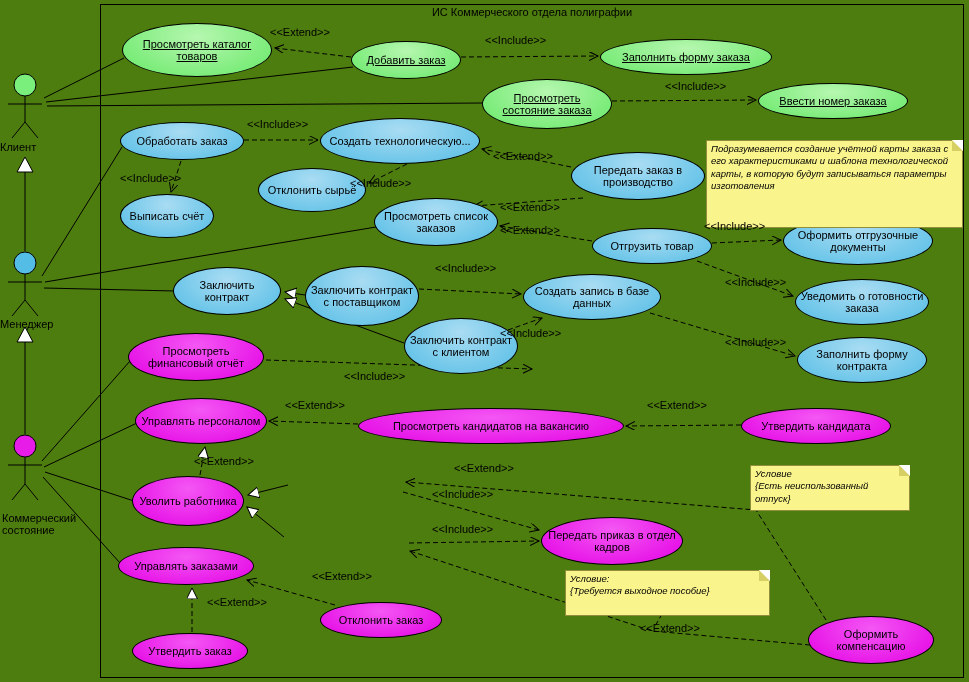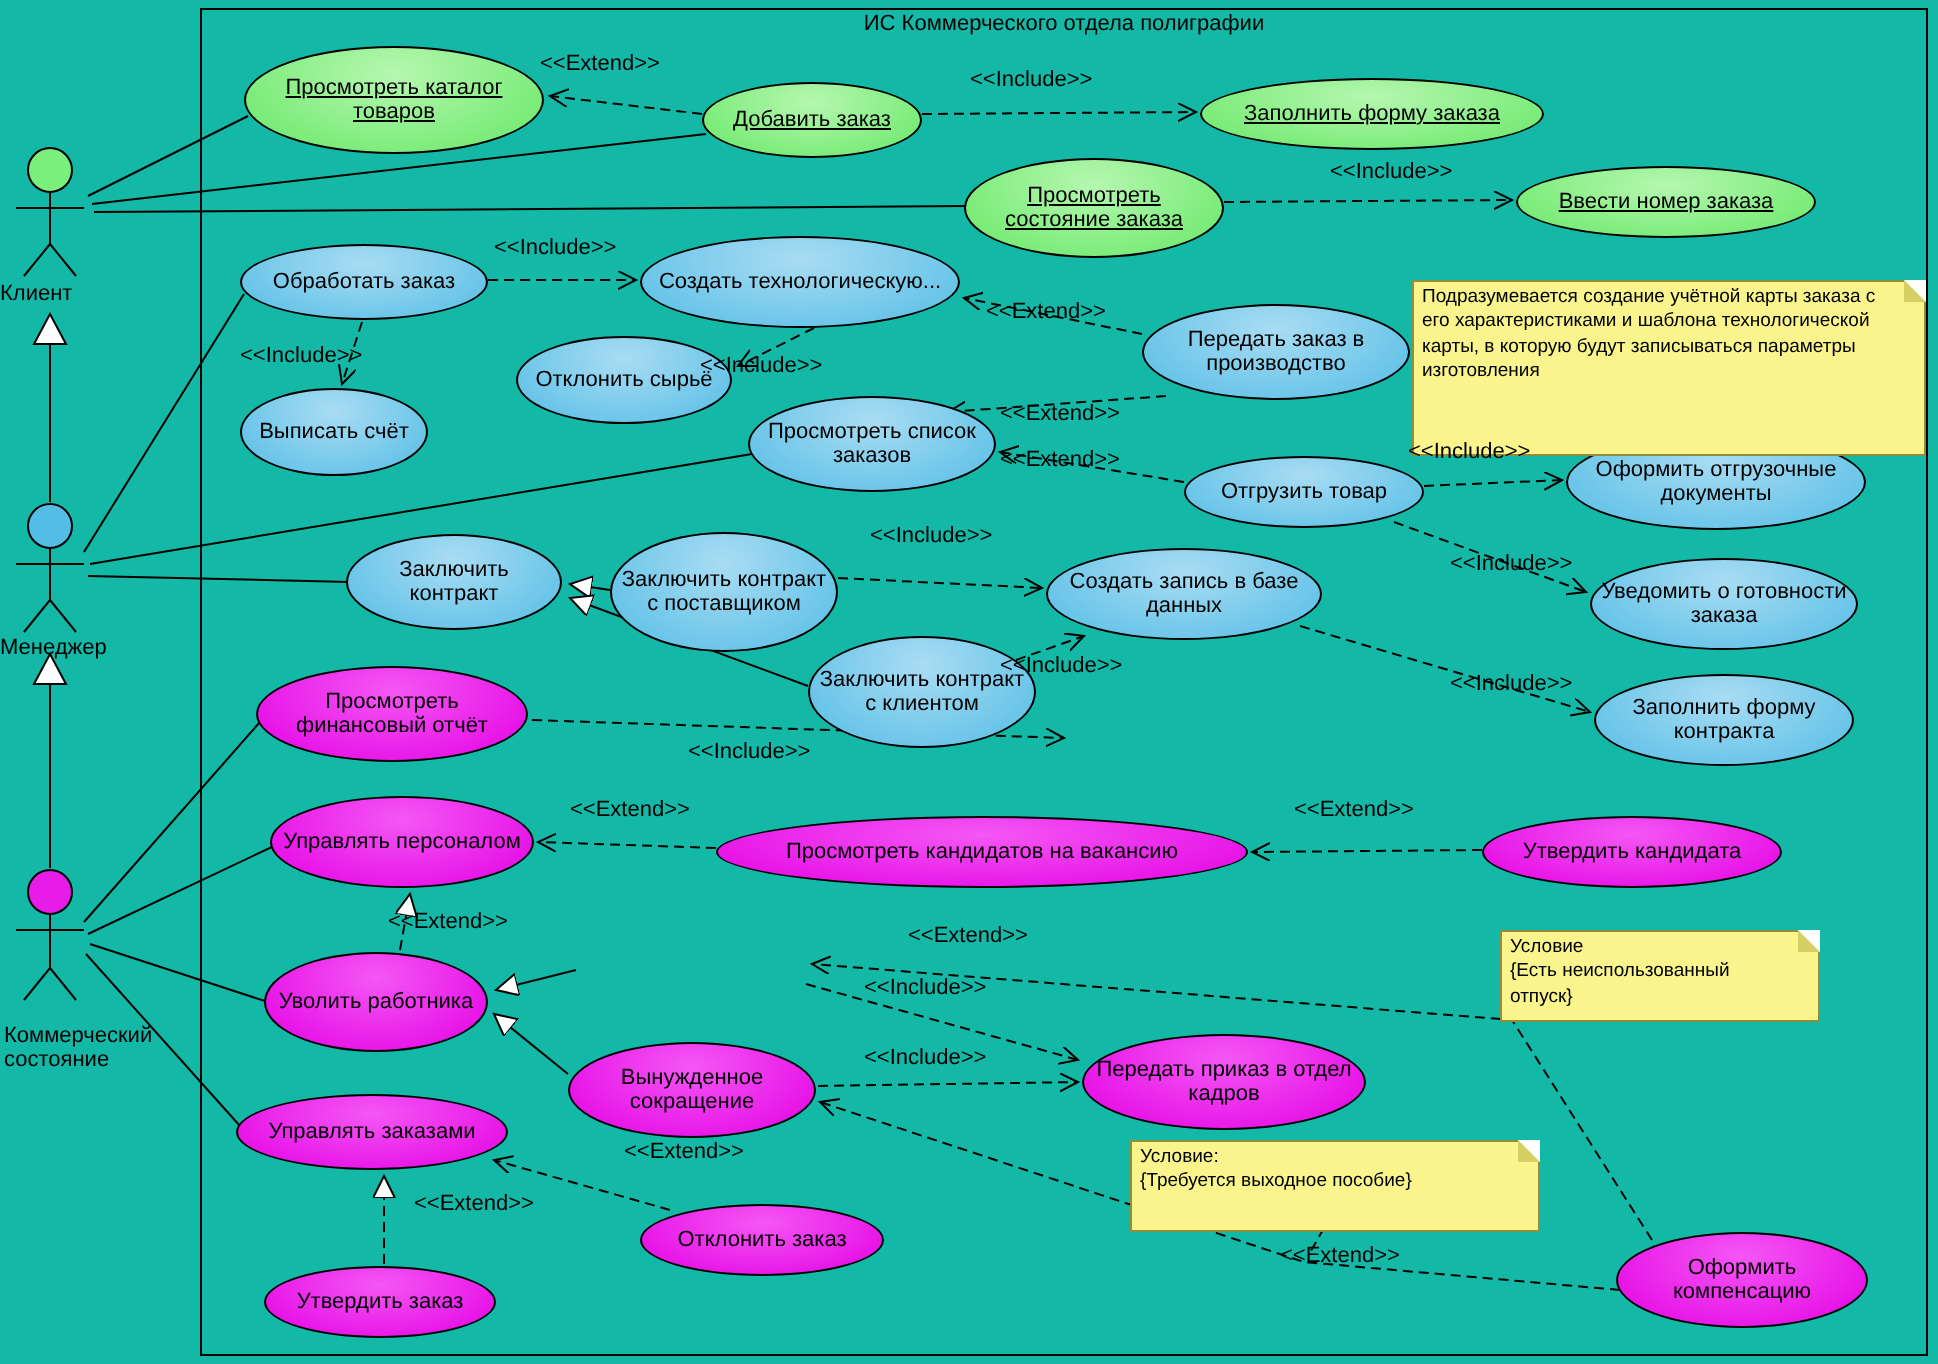--- a/index.html
+++ b/index.html
@@ -1,29 +1,29 @@
 <!DOCTYPE html>
 <html><head>
 <meta charset="utf-8">
 <style>
   * { margin:0; padding:0; box-sizing:border-box; }
   body { font-family:"Liberation Sans","DejaVu Sans",sans-serif; background:#fff; }
-  .canvas { position:relative; width:969px; height:682px; background:#14b8a6; overflow:hidden; }
+  .canvas { position:relative; width:969px; height:682px; background:#4d7c0f; overflow:hidden; }
   .frame { position:absolute; left:100px; top:4px; width:864px; height:674px; border:1px solid #000; z-index:0; }
   .frame-title { position:absolute; left:100px; top:6px; width:864px; text-align:center; font-size:11px; z-index:2; }
   svg.layer { position:absolute; left:0; top:0; z-index:1; }
   .uc { position:absolute; z-index:2; border:1px solid #000; border-radius:50%;
         display:flex; align-items:center; justify-content:center; text-align:center;
         font-size:11px; line-height:1.12; padding:1px 4px; color:#000; }
   .uc.green   { background:radial-gradient(ellipse at 50% 25%, #b6f7b0, #66e866);text-decoration:underline; }
   .uc.blue    { background:radial-gradient(ellipse at 50% 25%, #a9dcf3, #54bde5); }
   .uc.magenta { background:radial-gradient(ellipse at 50% 25%, #f457f4, #e300e3); }
   .rel { position:absolute; z-index:3; font-size:11px; white-space:nowrap; color:#000; }
   .note { position:absolute; z-index:2; background:#f9f48c; border:1px solid #8e8e3c;
-          font-size:9.5px; line-height:1.3; padding:2px 13px 2px 4px; color:#000; }
+          font-size:9.5px; line-height:1.3; padding:2px 13px 2px 4px; color:#000;font-style:italic; }
   .note::before { content:""; position:absolute; top:-1px; right:-1px; border-style:solid;
           border-width:0 11px 11px 0; border-color:transparent #fff #d6cf63 transparent; }
   .actor-label { position:absolute; z-index:2; font-size:11px; color:#000; }
   .tc { }
 </style>
 </head>
 <body>
 
 <div class="canvas">
 
@@ -192,23 +192,20 @@
     </div>
   <div class="uc magenta" style="left:358px;top:408px;width:266px;height:36px">
       <span>Просмотреть кандидатов на вакансию</span>
     </div>
   <div class="uc magenta" style="left:741px;top:408px;width:150px;height:36px">
       <span>Утвердить кандидата</span>
     </div>
   <div class="uc magenta" style="left:132px;top:476px;width:112px;height:50px">
       <span>Уволить работника</span>
     </div>
-  <div class="uc magenta" style="left:284px;top:521px;width:124px;height:48px">
-      <span>Вынужденное сокращение</span>
-    </div>
   <div class="uc magenta" style="left:541px;top:517px;width:142px;height:48px">
       <span>Передать приказ в отдел кадров</span>
     </div>
   <div class="uc magenta" style="left:118px;top:547px;width:136px;height:38px">
       <span>Управлять заказами</span>
     </div>
   <div class="uc magenta" style="left:320px;top:602px;width:122px;height:36px">
       <span>Отклонить заказ</span>
     </div>
   <div class="uc magenta" style="left:132px;top:633px;width:116px;height:36px">

